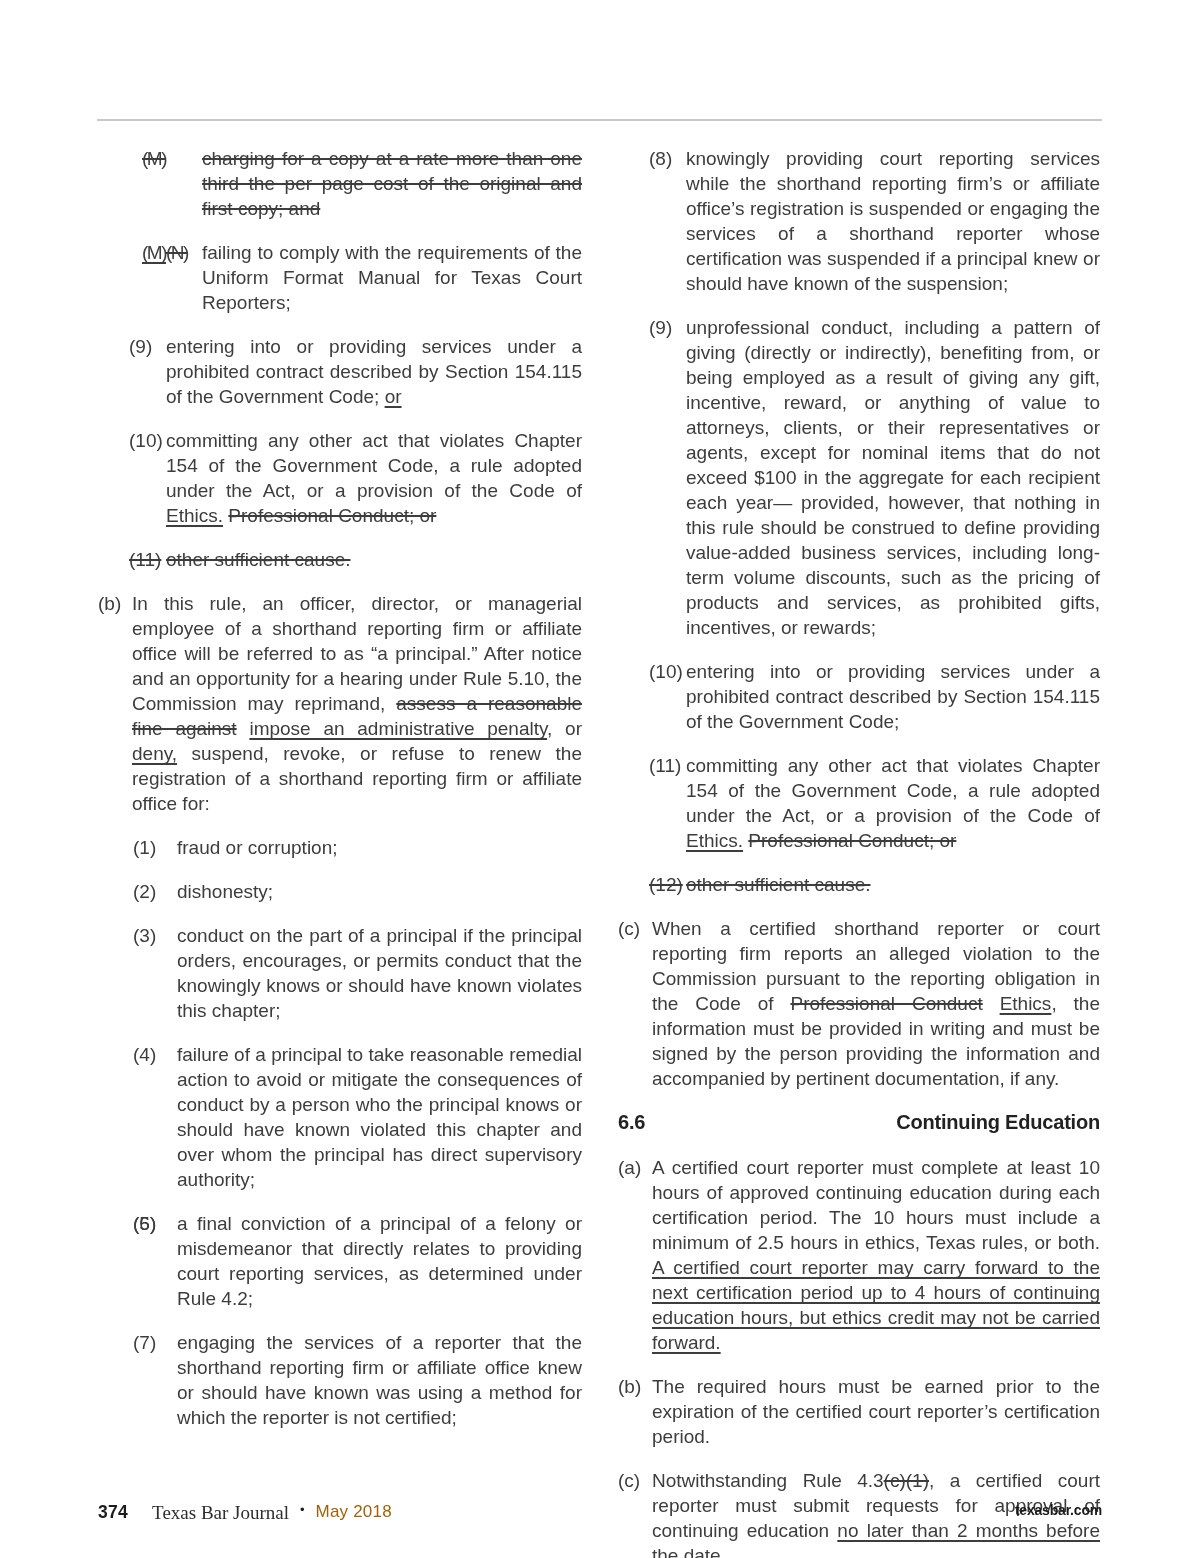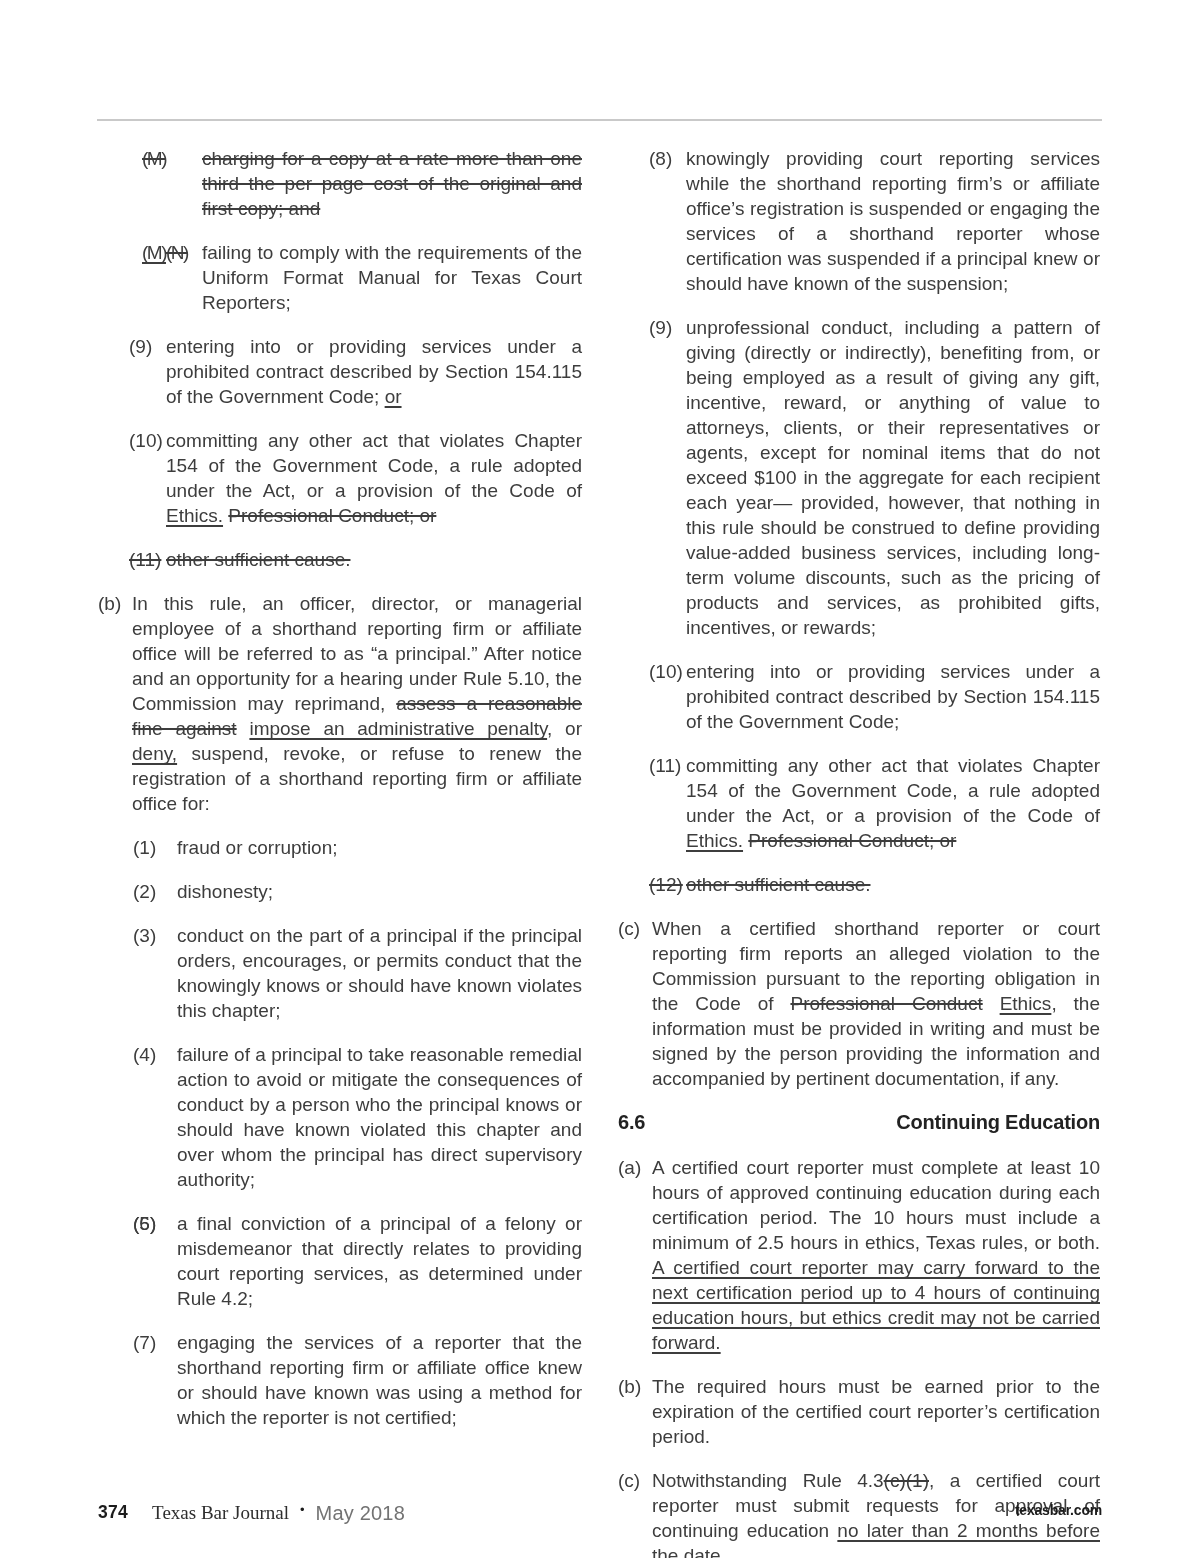--- a/index.html
+++ b/index.html
@@ -65,21 +65,21 @@
     font-weight:700;font-size:17.5px;
     color:var(--footer-color,#1c1c1c);
     letter-spacing:0.3px;
   }
   .footer .journal{
     font-family:"Liberation Serif","DejaVu Serif",serif;
     font-size:19px;color:#2e2e2e;
     margin-left:24px;
   }
   .footer .dot{font-size:13px;margin:0 11px;color:var(--footer-color,#1c1c1c);}
-  .footer .date{font-size:20px;color:#737373;letter-spacing:0.2px;}
+  .footer .date{font-size:17px;color:#a16207;letter-spacing:0.2px;}
   .footer .site{
     margin-left:auto;font-weight:700;font-size:14px;
     color:var(--footer-color,#1c1c1c);letter-spacing:-0.2px;
   }
 </style>
 </head>
 <body>
 
 <div class="page" style="--text-color: #3d3d3d; --rule-color: #c9c9c9; --heading-color: #222222; --footer-color: #1c1c1c;">
   <div class="top-rule"></div>

